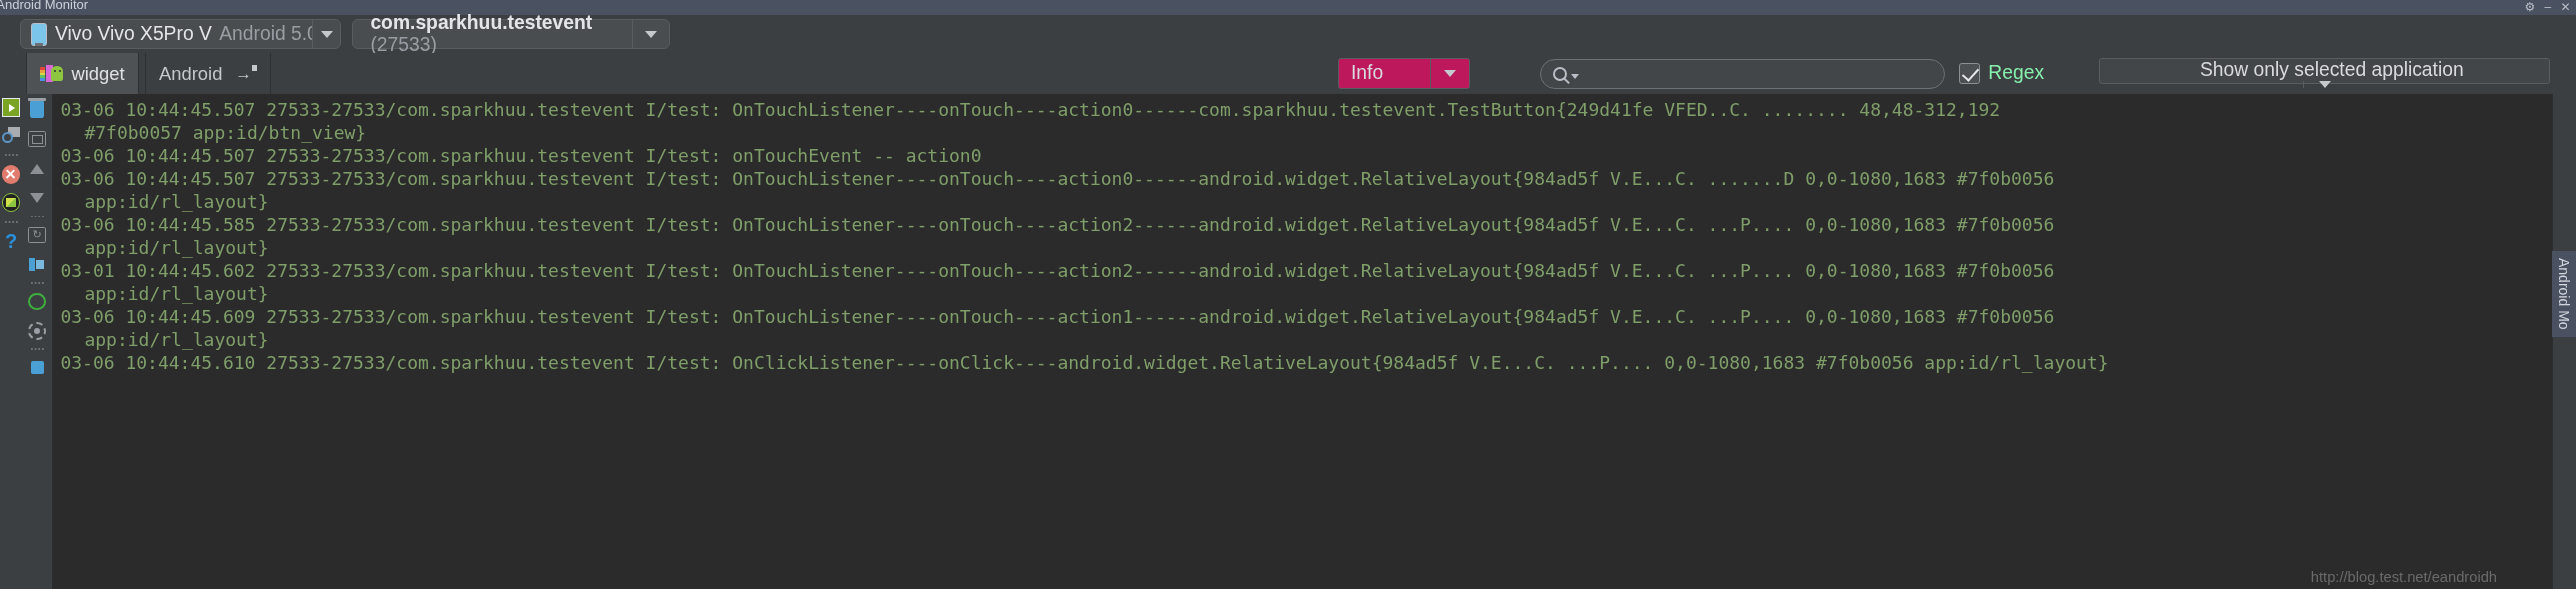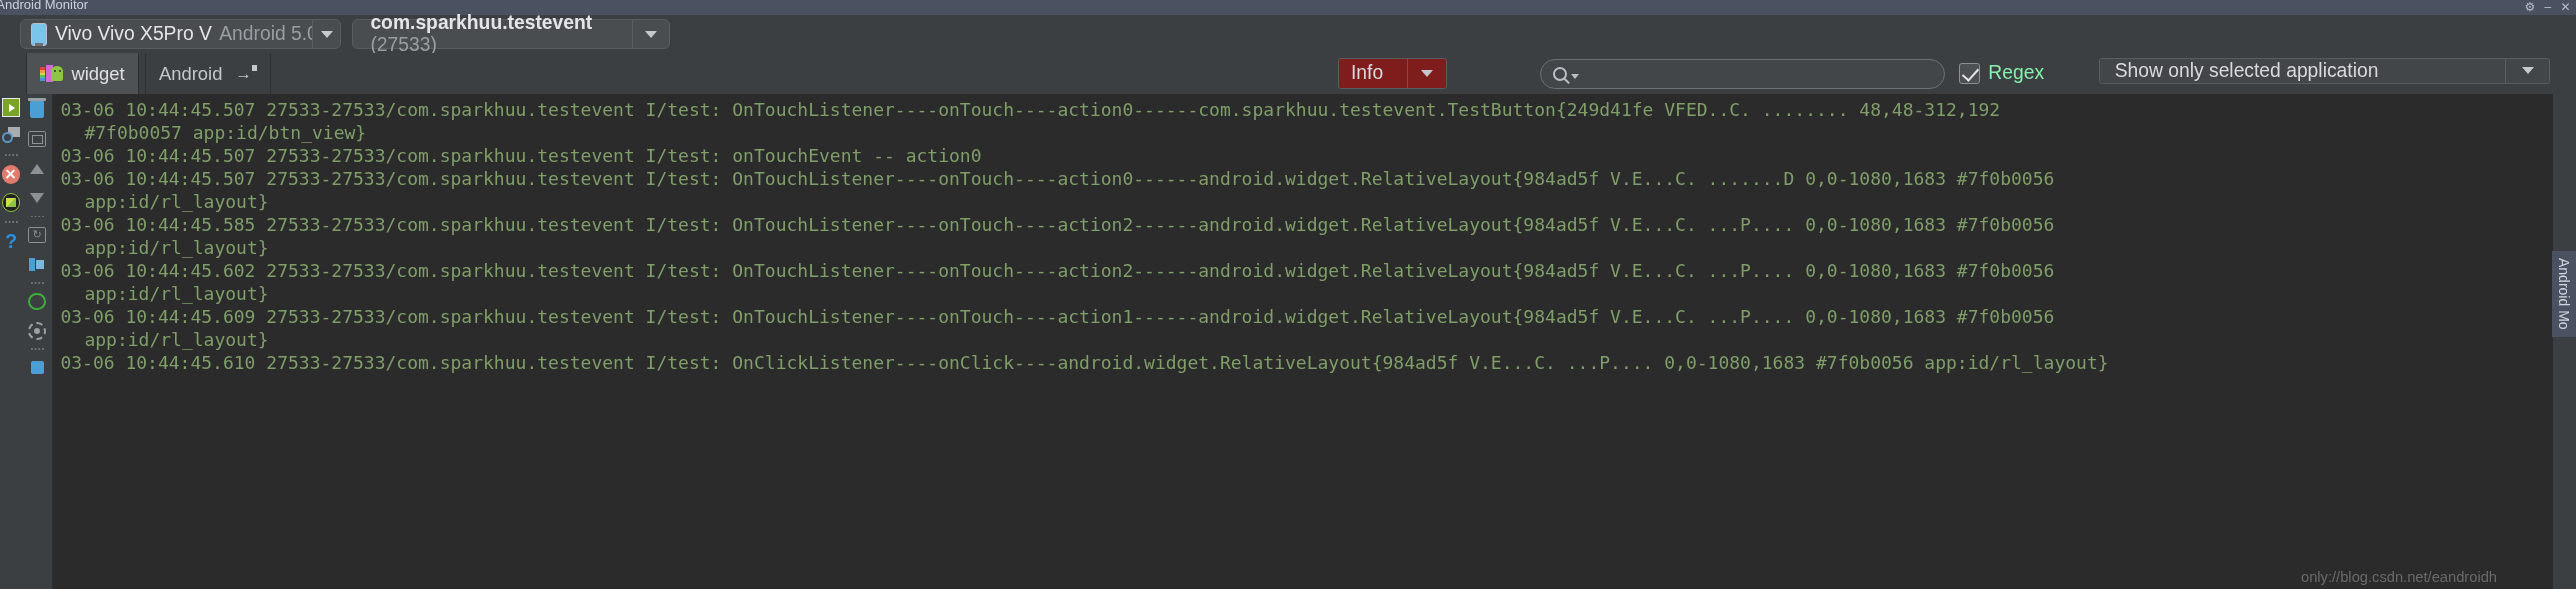--- a/index.html
+++ b/index.html
@@ -94,22 +94,22 @@
   }
   .droid .bars{position:absolute;left:0;top:3.7px;width:4.6px;height:14px;
      background:linear-gradient(#e0453a 0 20%, #e8a33d 20% 40%, #d8d845 40% 60%, #5fbf5f 60% 80%, #4d8fe0 80% 100%);}
   .droid .flag{position:absolute;left:5.5px;top:1.8px;width:7.4px;height:16.6px;background:#d667d6;}
   .droid .body{position:absolute;left:11px;top:2.8px;width:12px;height:14.7px;background:#8dc63f;border-radius:5.5px 5.5px 2.8px 2.8px;}
   .droid .eye{position:absolute;width:1.8px;height:1.8px;background:#333;border-radius:50%;top:6.4px;}
   .monitors-arrow{ font-size:16.6px; color:#c4c8cd; margin-left:5.5px;}
   .mon-sq{display:inline-block;width:5.5px;height:5.5px;background:#c4c8cd;vertical-align:top;margin-top:1.8px;}
 
   .level-combo{
-    position:absolute; top:4.6px; left:1338px; width:109px; height:31px;
-    border:0.9px solid #5a5d5f; border-radius:2.8px; background:#7f1d1d;
+    position:absolute; top:4.6px; left:1338px; width:132px; height:31px;
+    border:0.9px solid #5a5d5f; border-radius:2.8px; background:#be185d;
     display:flex; align-items:center;
   }
   .level-combo .txt{ flex:1; padding-left:12px; font-size:19.3px; color:#d8dade;}
   .level-combo .arrowbox{ width:39px; height:100%; border-left:0.9px solid #5a5d5f;
      display:flex; align-items:center; justify-content:center;}
 
   .search-wrap{
     position:absolute; top:5.5px; left:1540px; width:405px; height:30px;
     border:0.9px solid #6d7175; border-radius:15.7px; background:#434648;
     display:flex; align-items:center; padding-left:12px;
@@ -139,21 +139,21 @@
   }
   .chkbox:after{
     content:""; position:absolute; left:5.5px; top:0.9px; width:7.4px; height:14px;
     border:solid #e4e6e9; border-width:0 2.3px 2.3px 0; transform:rotate(42deg);
   }
   .regex-lbl{ font-size:19.3px; color:#86efac;}
 
   .app-combo{
     position:absolute; top:4.6px; left:2099px; width:451px; height:26px;
     border:0.9px solid #5a5d5f; border-radius:2.8px; background:#434648;
-    display:flex; align-items:center;
+    display:flex; align-items:center;flex-direction:column;
   }
   .app-combo .txt{ flex:1; padding-left:14.7px; font-size:19.3px; color:#d8dade; white-space:nowrap;}
   .app-combo .arrowbox{ width:44px; height:100%; border-left:0.9px solid #5a5d5f;
      display:flex; align-items:center; justify-content:center;}
 
   
   .rail-outer{
     position:absolute; left:0; top:94px; width:22px; height:496px;
     background:#3c3f41;
     display:flex; flex-direction:column; align-items:center; padding-top:3.7px; gap:8.3px;
@@ -378,26 +378,26 @@
 
 <div class="logarea">
   <div id="log-lines">
       <div class="logline">03-06 10:44:45.507 27533-27533/com.sparkhuu.testevent I/test: OnTouchListener----onTouch----action0------com.sparkhuu.testevent.TestButton{249d41fe VFED..C. ........ 48,48-312,192</div>
       <div class="logline cont">#7f0b0057 app:id/btn_view}</div>
       <div class="logline">03-06 10:44:45.507 27533-27533/com.sparkhuu.testevent I/test: onTouchEvent -- action0</div>
       <div class="logline">03-06 10:44:45.507 27533-27533/com.sparkhuu.testevent I/test: OnTouchListener----onTouch----action0------android.widget.RelativeLayout{984ad5f V.E...C. .......D 0,0-1080,1683 #7f0b0056</div>
       <div class="logline cont">app:id/rl_layout}</div>
       <div class="logline">03-06 10:44:45.585 27533-27533/com.sparkhuu.testevent I/test: OnTouchListener----onTouch----action2------android.widget.RelativeLayout{984ad5f V.E...C. ...P.... 0,0-1080,1683 #7f0b0056</div>
       <div class="logline cont">app:id/rl_layout}</div>
-      <div class="logline">03-06 10:44:45.602 27533-27533/com.sparkhuu.testevent I/test: OnTouchListener----onTouch----action2------android.widget.RelativeLayout{984ad5f V.E...C. ...P.... 0,0-1080,1683 #7f0b0056</div>
+      <div class="logline">03-01 10:44:45.602 27533-27533/com.sparkhuu.testevent I/test: OnTouchListener----onTouch----action2------android.widget.RelativeLayout{984ad5f V.E...C. ...P.... 0,0-1080,1683 #7f0b0056</div>
       <div class="logline cont">app:id/rl_layout}</div>
       <div class="logline">03-06 10:44:45.609 27533-27533/com.sparkhuu.testevent I/test: OnTouchListener----onTouch----action1------android.widget.RelativeLayout{984ad5f V.E...C. ...P.... 0,0-1080,1683 #7f0b0056</div>
       <div class="logline cont">app:id/rl_layout}</div>
       <div class="logline">03-06 10:44:45.610 27533-27533/com.sparkhuu.testevent I/test: OnClickListener----onClick----android.widget.RelativeLayout{984ad5f V.E...C. ...P.... 0,0-1080,1683 #7f0b0056 app:id/rl_layout}</div>
     </div>
-  <div class="watermark">only://blog.csdn.net/eandroidh</div>
+  <div class="watermark">http://blog.test.net/eandroidh</div>
 </div>
 
 <div class="rightrail">
   <div class="scroll-strip"></div>
   <div class="vtab">Android Mo</div>
 </div>
 
 
 </body></html>

